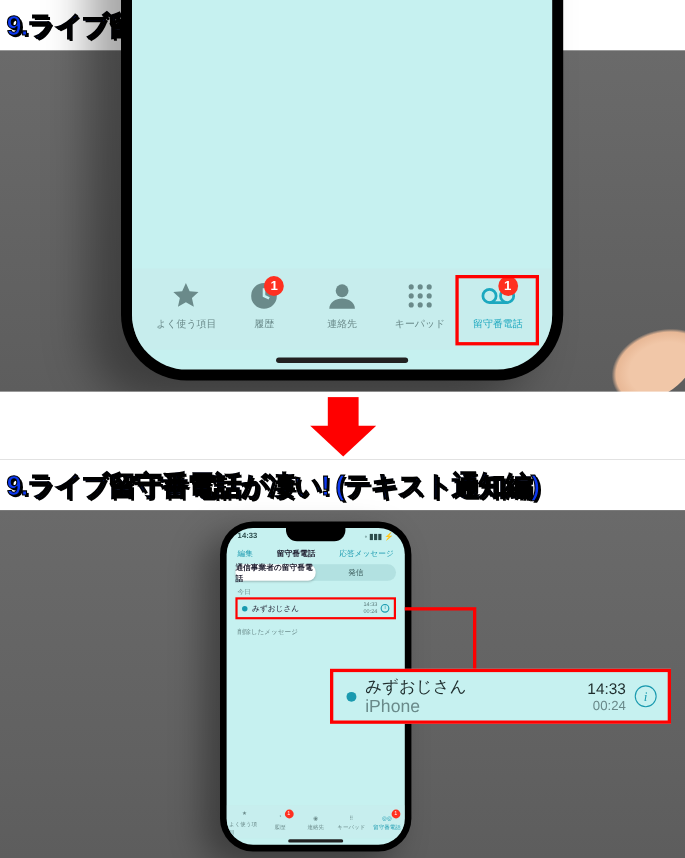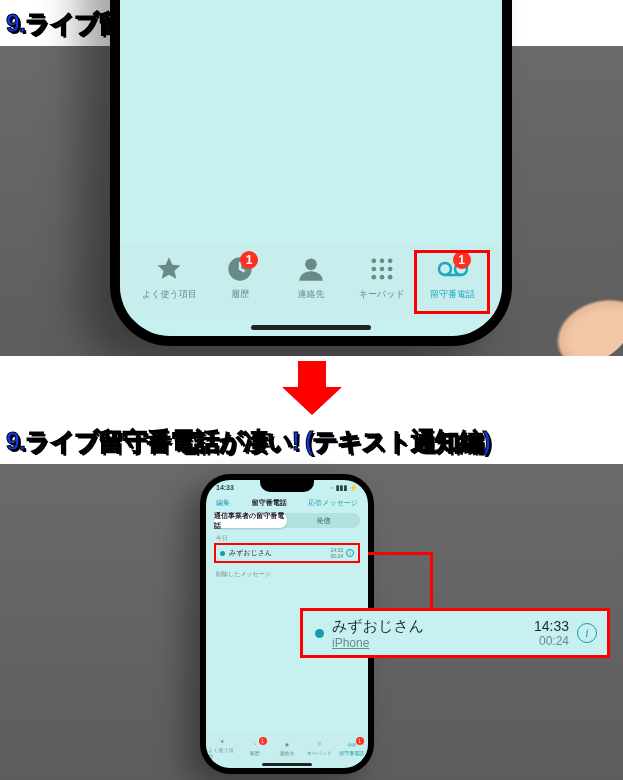--- a/index.html
+++ b/index.html
@@ -150,21 +150,21 @@
     left: 300px; top: 608px;
     width: 310px; height: 50px;
     border: 3px solid #ff0000;
     background: #c6f1f0;
     display: flex; align-items: center;
     padding: 0 10px 0 12px;
   }
   .callout .dot { width:9px;height:9px;border-radius:50%;background:#1a9aaf;margin-right:8px;}
   .callout .nm { display:flex; flex-direction:column; flex:1;}
   .callout .nm .main{ font-size:15px; color:#1d2b2b;}
-  .callout .nm .sub{ font-size:12px; color:#6a8a8a;text-decoration:underline;}
+  .callout .nm .sub{ font-size:16px; color:#6a8a8a;}
   .callout .mt{ display:flex; flex-direction:column; align-items:flex-end; margin-right:8px;}
   .callout .mt .t1{ font-size:14px; color:#1d2b2b;}
   .callout .mt .t2{ font-size:12px; color:#6a8a8a;}
   .callout .inf{ width:20px;height:20px;border:1.5px solid #1a9aaf;border-radius:50%;display:flex;align-items:center;justify-content:center;color:#1a9aaf;font-size:12px;font-style:italic;font-family:Georgia,serif;}
   .conn-v { position:absolute; left:430px; top:552px; width:3px; height:56px; background:#ff0000;}
   .conn-h { position:absolute; left:368px; top:552px; width:62px; height:3px; background:#ff0000;}
   
   svg { display:block; }
 </style>
 </head>

